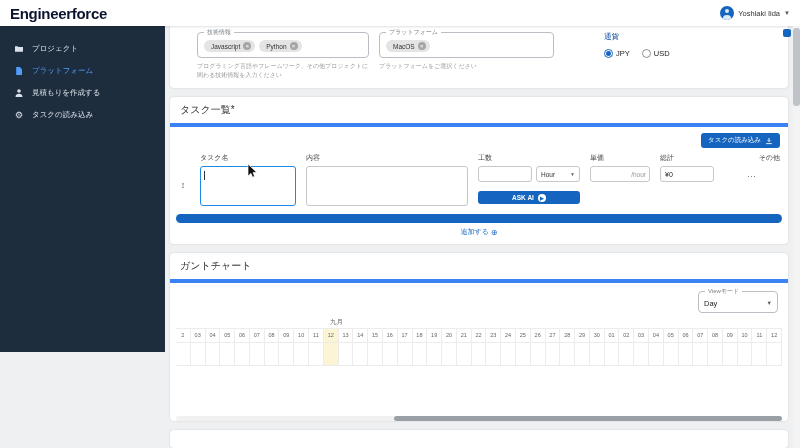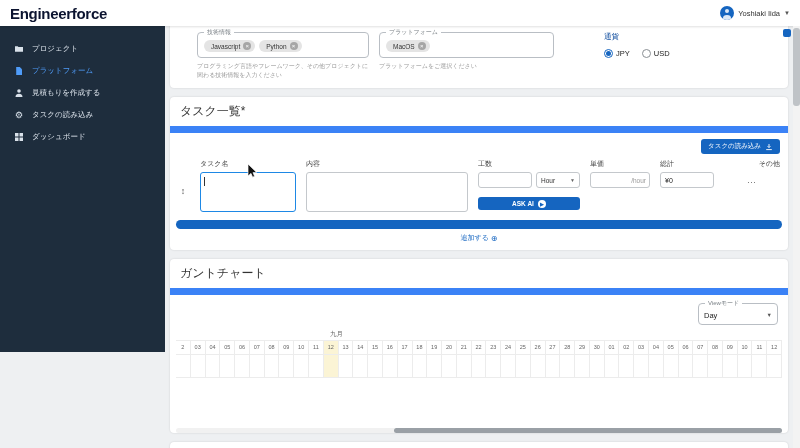--- a/index.html
+++ b/index.html
@@ -23,21 +23,21 @@
   .sidebar{position:absolute;top:26px;left:0;width:165px;height:326px;background:var(--sidebar);padding-top:12px;z-index:10}
   .nav-item{display:flex;align-items:center;gap:8px;padding:6px 14px;font-size:7.5px;color:#dfe6ee;cursor:pointer}
   .nav-item .ic{width:10px;height:10px;flex:none;display:inline-flex;align-items:center;justify-content:center}
   .nav-item svg{display:block}
   .nav-item .txtic{font-size:9px;line-height:10px;color:#d9e1ea}
   .nav-item.active,.nav-item.active .txtic{color:var(--active)}
 
   
   .main{position:absolute;top:26px;left:165px;width:628px;height:422px;background:#eef0f2;overflow:hidden}
   .card{background:#fff;border-radius:4px;margin:0 5px 9px 5px;box-shadow:0 0 2px rgba(0,0,0,.15)}
-  .card-title{font-size:12px;color:#333;padding:6px 10px;border-bottom:7px solid #3b82f6}
+  .card-title{font-size:10px;color:#333;padding:6px 10px;border-bottom:4px solid #3b82f6}
 
   
   .card1{border-radius:0 0 4px 4px;padding:6px 10px 8px 27px;display:flex;align-items:flex-start}
   .fgroup{width:172px;flex:none}
   .fgroup.platform{width:175px;margin-left:10px}
   .fset{position:relative;border:1px solid #b9bec4;border-radius:4px;padding:7px 6px 5px;display:flex;gap:4px;align-items:center;min-height:26px}
   .fset .legend{position:absolute;top:-4px;left:6px;background:#fff;padding:0 3px;font-size:6px;color:#7a8086;line-height:1}
   .chip{display:inline-flex;align-items:center;gap:3px;background:#e4e4e4;border-radius:9px;padding:2px 4px 2px 7px;font-size:6.5px;color:#333}
   .chip-x{width:8px;height:8px;border-radius:50%;background:#a6a6a6;color:#fff;font-size:6px;line-height:8px;text-align:center;display:inline-block;cursor:pointer}
   .helper{font-size:6px;color:#9a9a9a;margin-top:4px;line-height:1.5}
@@ -137,33 +137,20 @@
             <circle cx="5" cy="3" r="1.8"></circle>
             <path d="M1.5 9c0-2 1.6-3.2 3.5-3.2S8.5 7 8.5 9z"></path>
           </g>
         </svg>
       </span>
     <span>見積もりを作成する</span>
   </div>
   <div class="nav-item">
     <span class="ic txtic">⚙</span>
     <span>タスクの読み込み</span>
-  </div>
-  <div class="nav-item">
-    <span class="ic">
-        <svg width="10" height="10" viewBox="0 0 10 10">
-          <g fill="#d9e1ea">
-            <rect x="1" y="1" width="3.5" height="3.5"></rect>
-            <rect x="5.5" y="1" width="3.5" height="3.5"></rect>
-            <rect x="1" y="5.5" width="3.5" height="3.5"></rect>
-            <rect x="5.5" y="5.5" width="3.5" height="3.5"></rect>
-          </g>
-        </svg>
-      </span>
-    <span>ダッシュボード</span>
   </div>
 </nav>
 
 <div class="main">
 
   <div class="card card1">
     <div class="fgroup">
       <div class="fset">
         <span class="legend">技術情報</span>
         <span class="chip">

